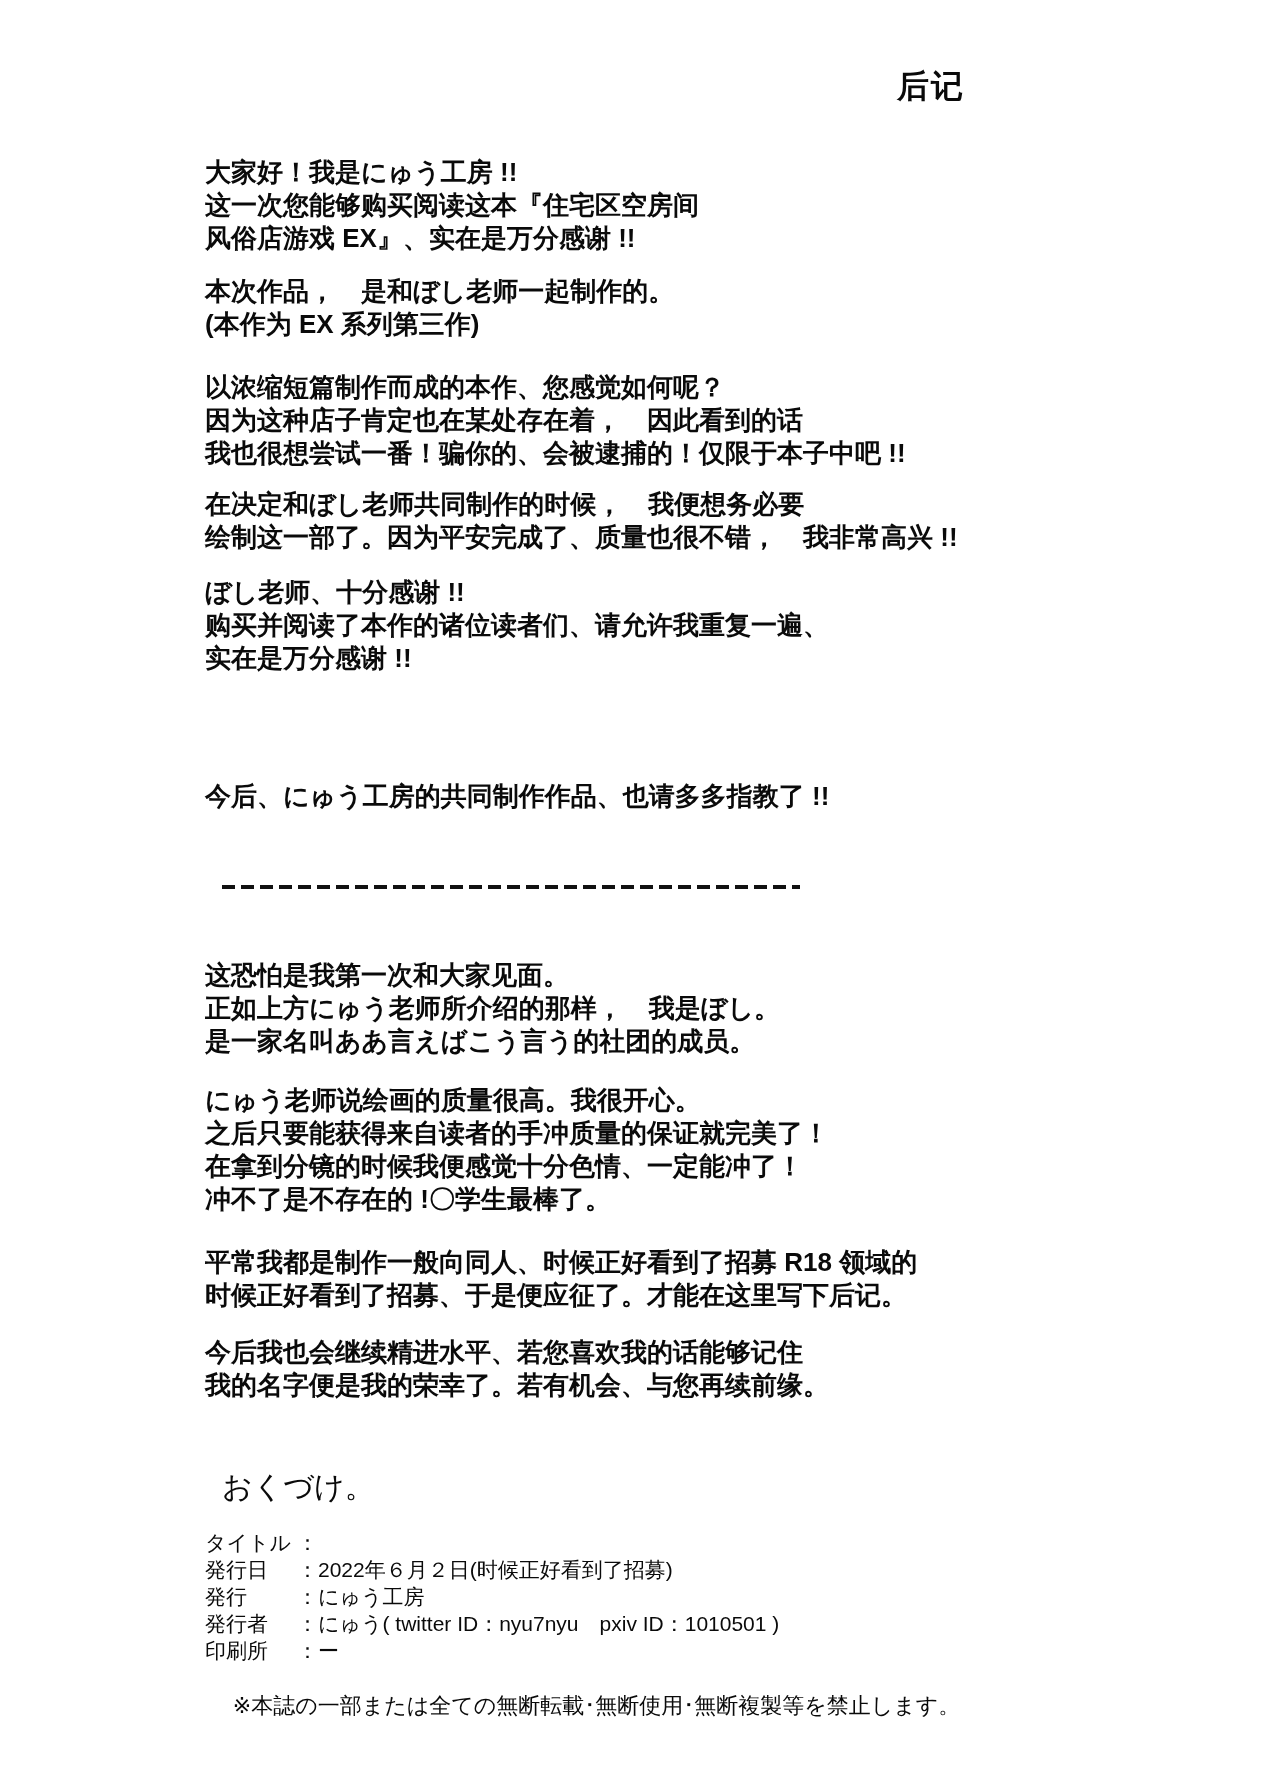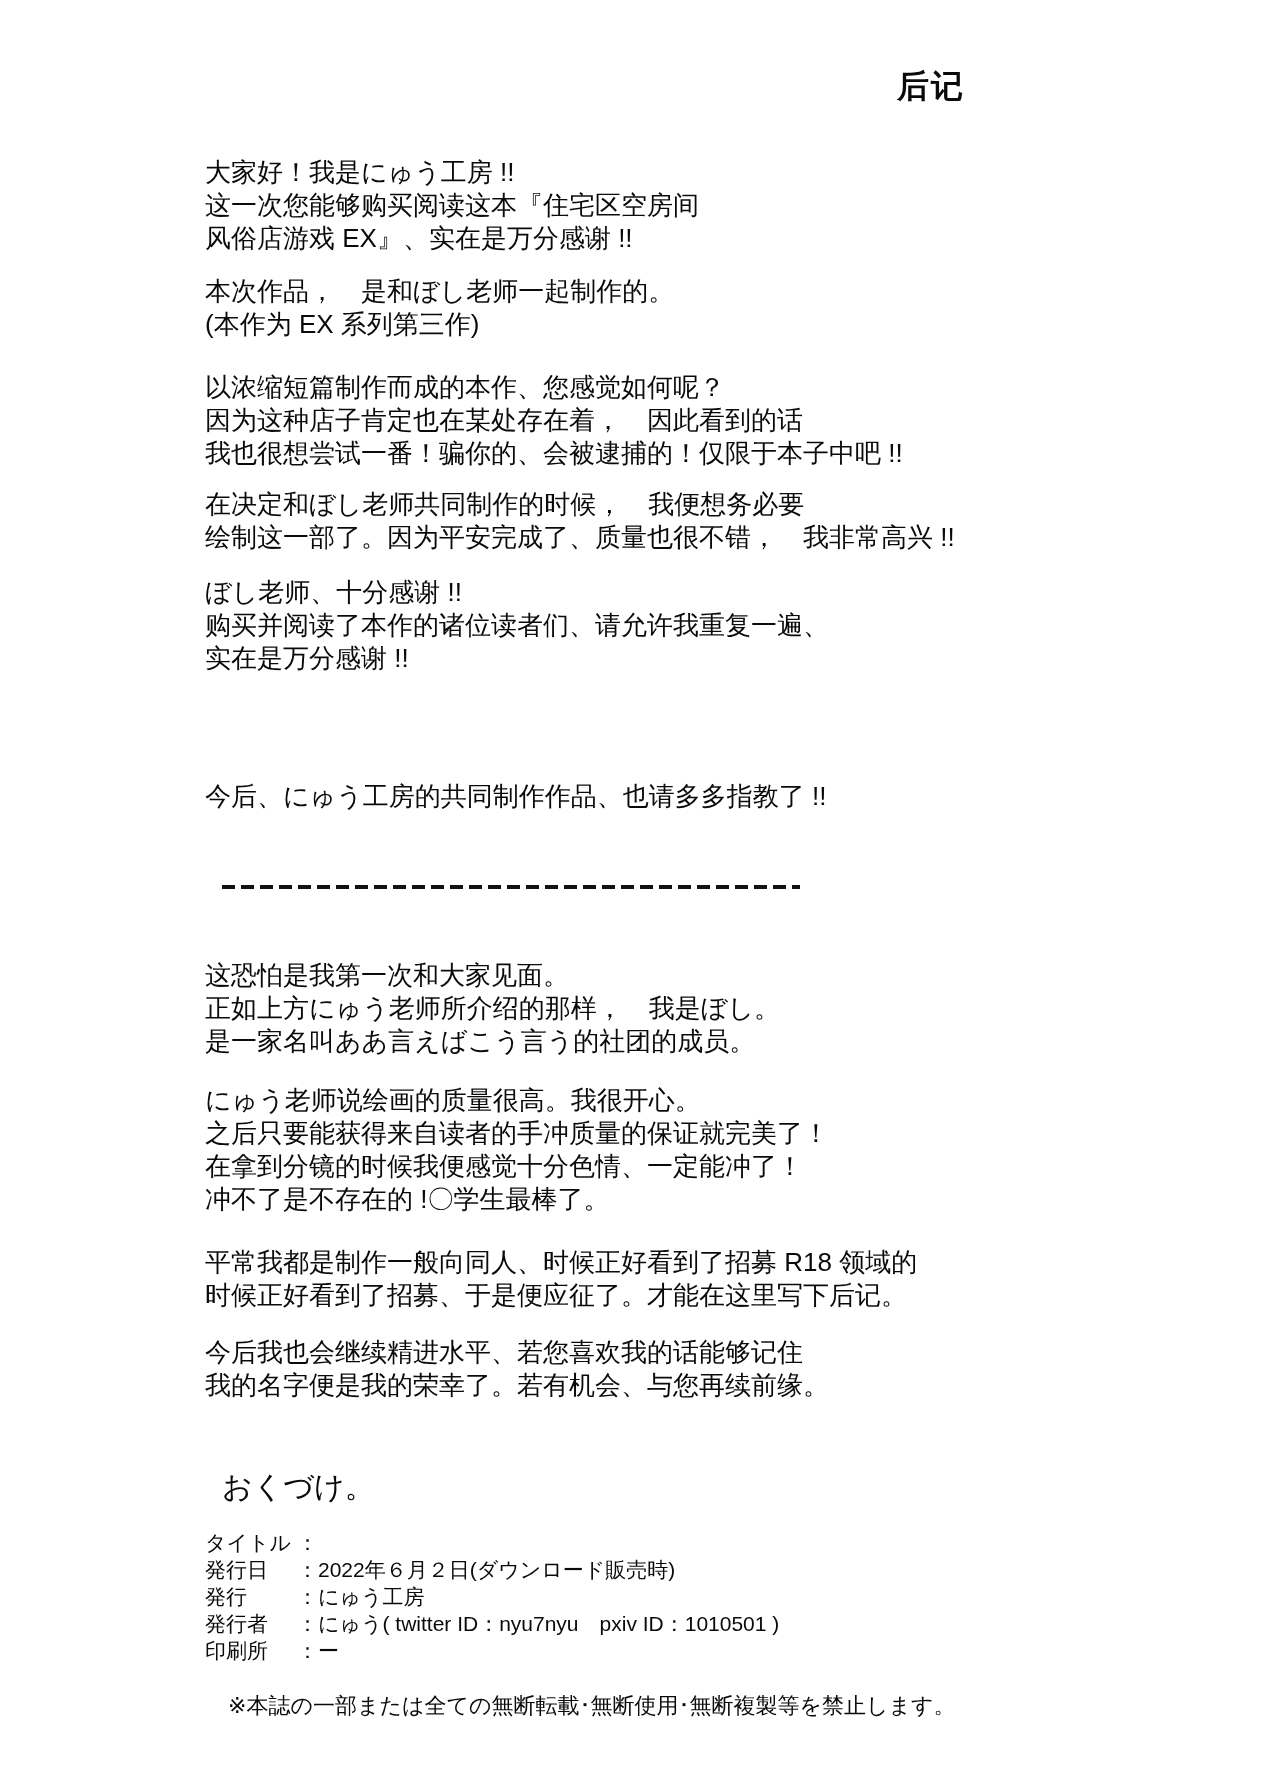--- a/index.html
+++ b/index.html
@@ -17,21 +17,21 @@
   }
   .doc-title{
     padding-top:66px;
     text-align:right;
     font-size:32px;
     line-height:40px;
     font-weight:900;
     letter-spacing:2px;
   }
   .para{white-space:nowrap;font-size:26px;line-height:33px;}
-  .para div{white-space:nowrap;}
+  .para div{white-space:nowrap;font-weight:bold;}
   .p1{margin-top:50px;}
   .p2{margin-top:20px;}
   .p3{margin-top:30px;}
   .p4{margin-top:18px;}
   .p5{margin-top:22px;}
   .p6{margin-top:105px;}
   .sep{
     margin-top:72px;
     margin-left:17px;
     width:578px;height:4px;
@@ -54,20 +54,21 @@
     line-height:27px;
   }
   .colophon .row{white-space:nowrap;}
   .colophon .lbl{display:inline-block;width:92px;}
   .footer-note{
     margin-top:28px;
     margin-left:23px;
     font-size:22px;
     line-height:28px;
     white-space:nowrap;
+    text-align:center;
   }
 </style>
 </head>
 <body>
 
 <div class="page">
   <div class="col">
 
     <div class="doc-title">后记</div>
 
@@ -128,21 +129,21 @@
       <div>我的名字便是我的荣幸了。若有机会、与您再续前缘。</div>
     </div>
 
     <div class="okuzuke">おくづけ。</div>
 
     <div class="colophon">
       <div class="row">
         <span class="lbl">タイトル</span><span>：</span><span></span>
       </div>
       <div class="row">
-        <span class="lbl">発行日</span><span>：</span><span>2022年６月２日(ダウンロード販売時)</span>
+        <span class="lbl">発行日</span><span>：</span><span>2022年６月２日(时候正好看到了招募)</span>
       </div>
       <div class="row">
         <span class="lbl">発行</span><span>：</span><span>にゅう工房</span>
       </div>
       <div class="row">
         <span class="lbl">発行者</span><span>：</span><span>にゅう( twitter ID：nyu7nyu　pxiv ID：1010501 )</span>
       </div>
       <div class="row">
         <span class="lbl">印刷所</span><span>：</span><span>ー</span>
       </div>

